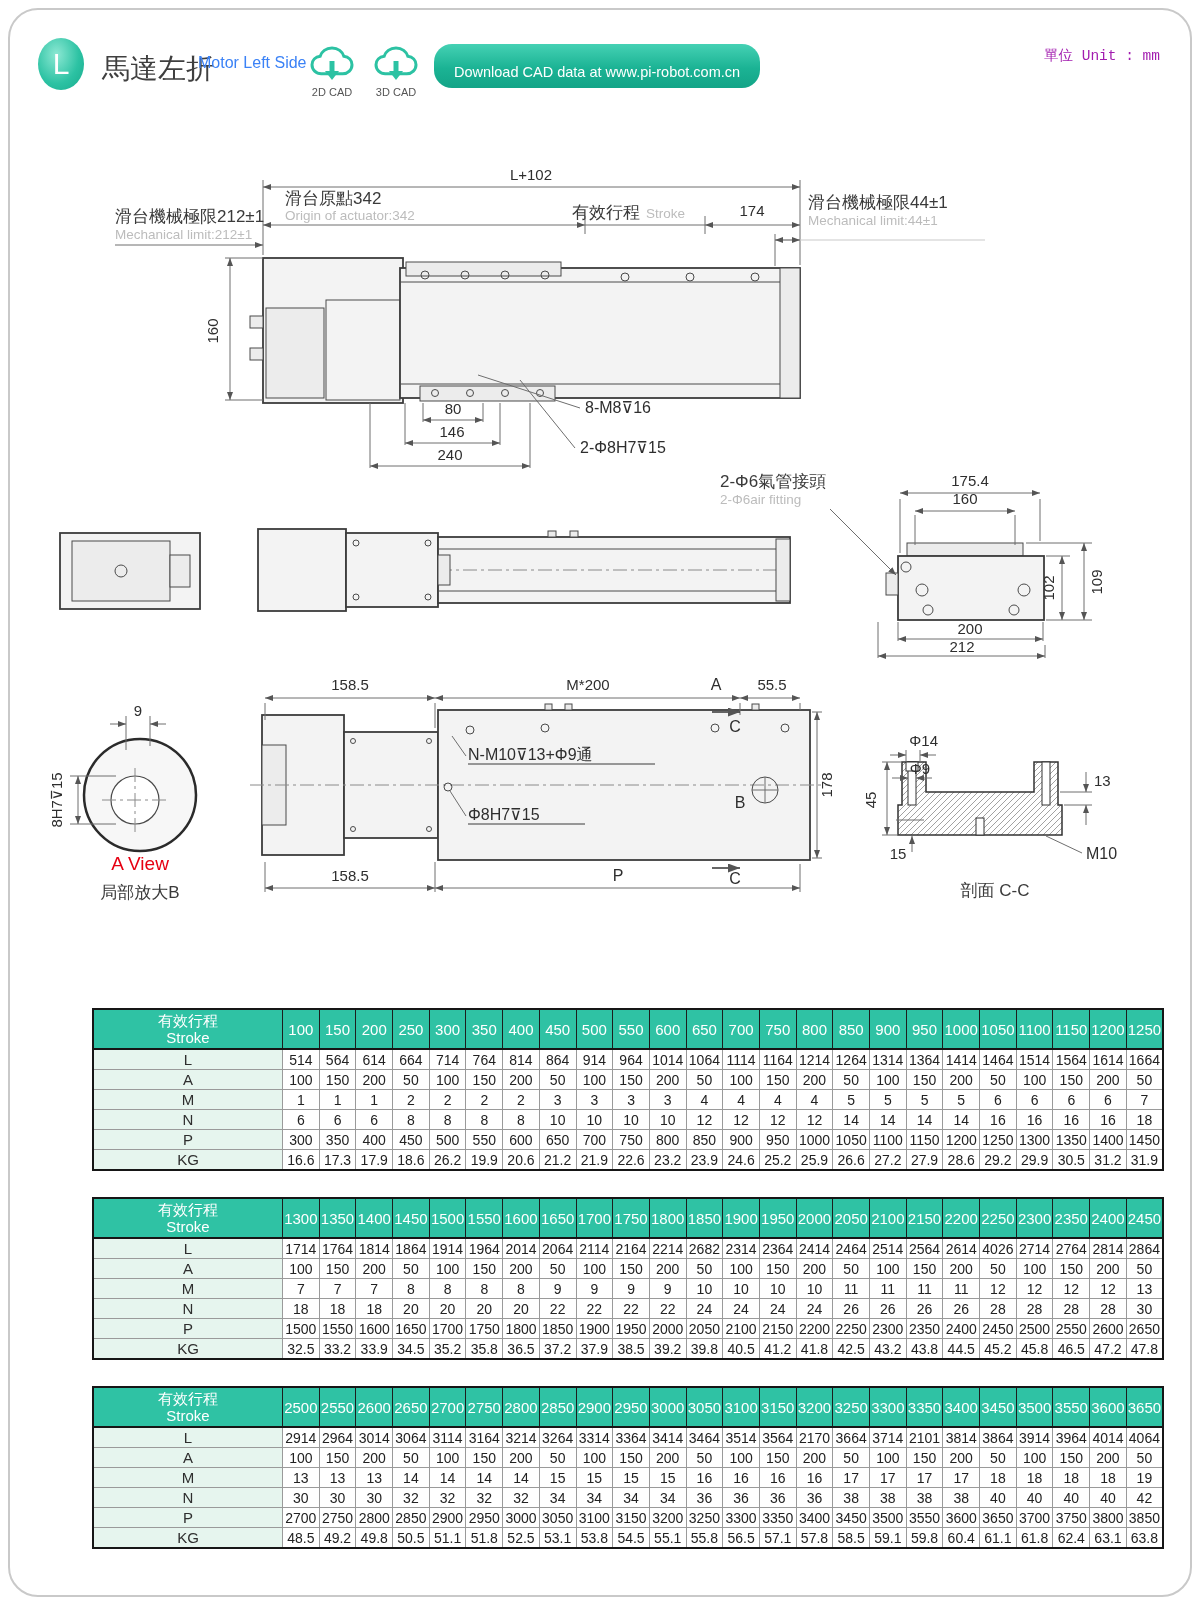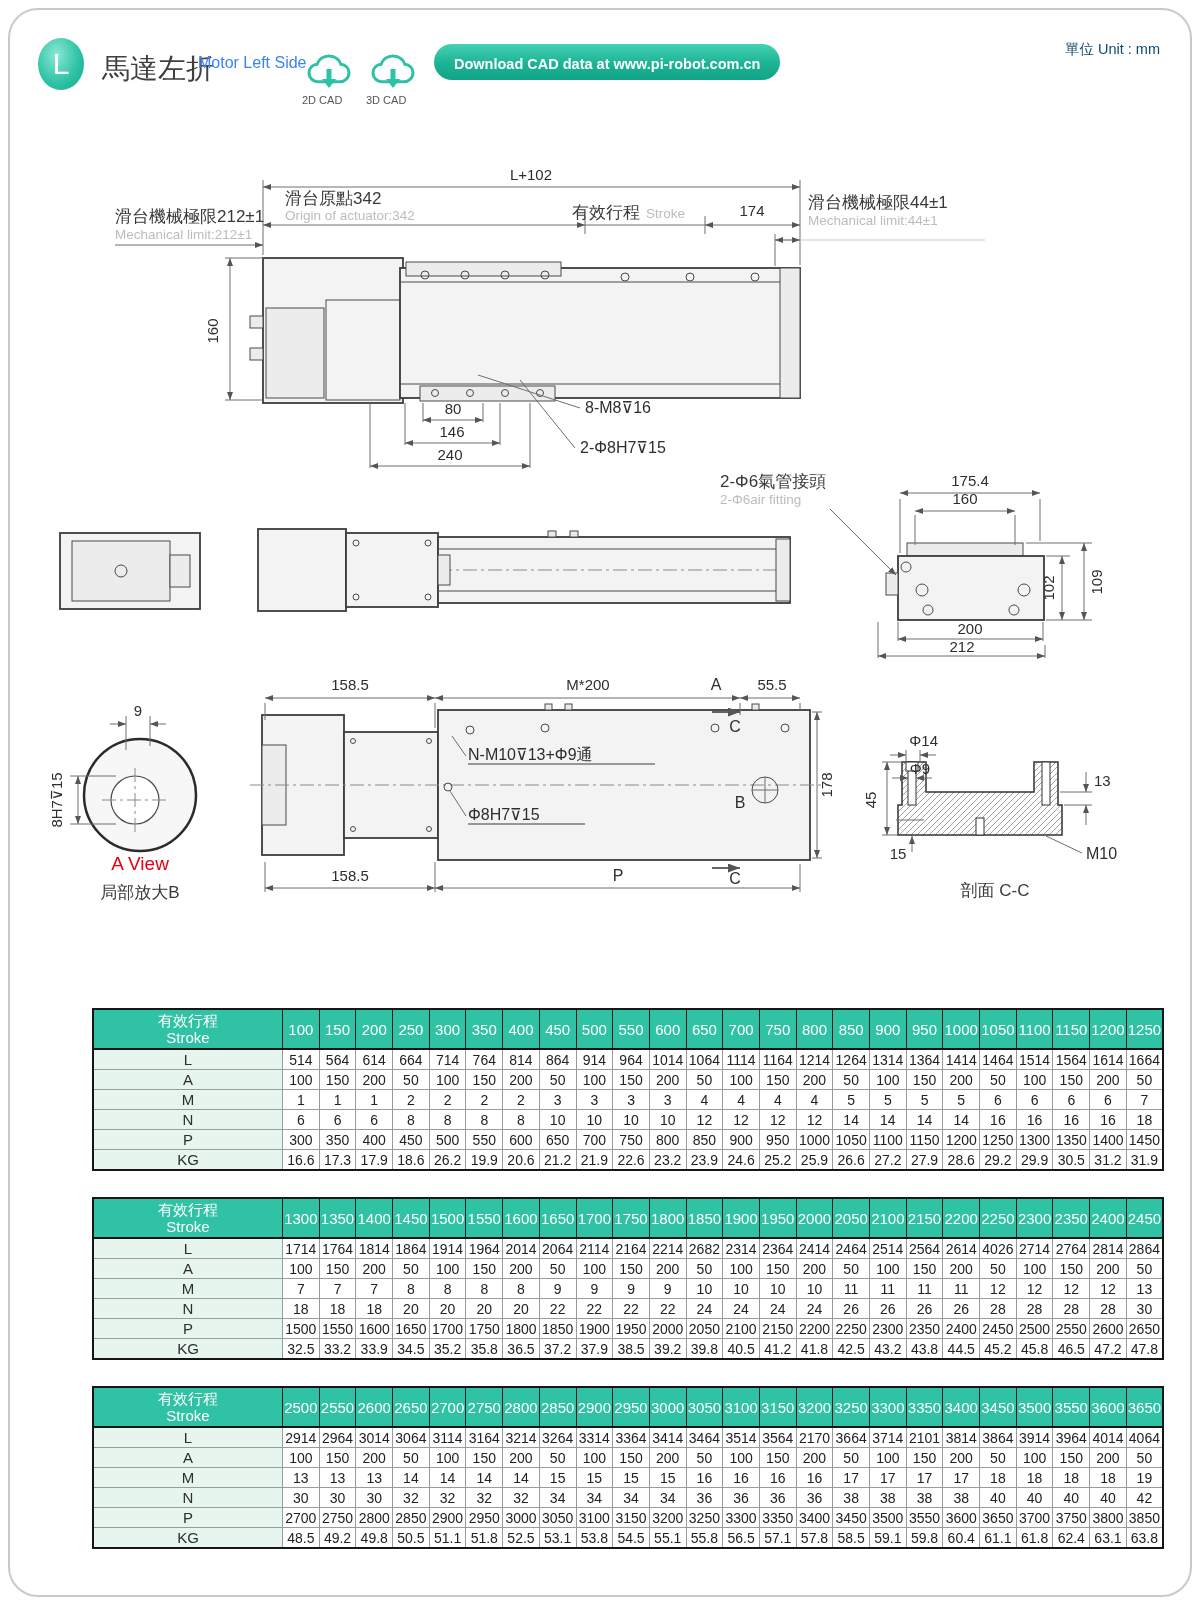--- a/index.html
+++ b/index.html
@@ -6,26 +6,26 @@
   body{width:1200px;height:1605px;position:relative;font-family:"Liberation Sans",sans-serif;color:#333;overflow:hidden;}
   .page-border{position:absolute;inset:8px;border:2px solid #c9c9c9;border-radius:30px;pointer-events:none;}
 
   
   .header{position:absolute;top:36px;left:38px;right:40px;height:70px;}
   .badge{position:absolute;left:0;top:2px;width:46px;height:52px;border-radius:50%;
     background:radial-gradient(ellipse at 40% 32%,#8ce8d3 0%,#2cc2a3 58%,#17aa8c 100%);
     color:#fff;font-size:30px;display:flex;align-items:center;justify-content:center;}
   .title-zh{position:absolute;left:64px;top:14px;font-size:28px;color:#3f3f3f;}
   .title-en{position:absolute;left:160px;top:18px;font-size:16px;color:#3b82f6;}
-  .cloud{position:absolute;top:16px;width:60px;}
+  .cloud{position:absolute;top:8px;width:60px;text-align:center;}
   .cloud-2d{left:264px;} .cloud-3d{left:328px;}
   .cloud-label{font-size:11px;color:#555;margin-top:-2px;}
   .dl-btn{position:absolute;left:396px;top:8px;background:linear-gradient(180deg,#45d1b4 0%,#1bb394 55%,#13a487 100%);
-    color:#fff;font-size:14.5px;padding:12px 20px 8px;border-radius:18px;border:none;cursor:pointer;font-weight:bold;}
-  .unit{position:absolute;right:0;top:4px;font-size:14.5px;color:#0c4a6e;}
+    color:#fff;font-size:14.5px;padding:20px 20px 8px;border-radius:18px;border:none;cursor:pointer;}
+  .unit{position:absolute;right:0;top:10px;font-size:14.5px;color:#a21caf;font-family:Liberation Mono, monospace;}
 
   
   svg{position:absolute;}
   svg text{font-family:"Liberation Sans","DejaVu Sans",sans-serif;}
   .zh{font-size:17px;fill:#3a3a3a;} .en{font-size:13.5px;fill:#bcbcbc;}
   .d{font-size:15px;fill:#2e2e2e;} .d2{font-size:16px;fill:#2e2e2e;}
   .red{fill:#e60012;font-size:19px;}
   .dl{stroke:#6e6e6e;stroke-width:1;fill:none;}
   .gl{stroke:#c9c9c9;stroke-width:1;fill:none;}
   .ol{stroke:#3c3c3c;stroke-width:1.8;fill:#f3f3f3;}

